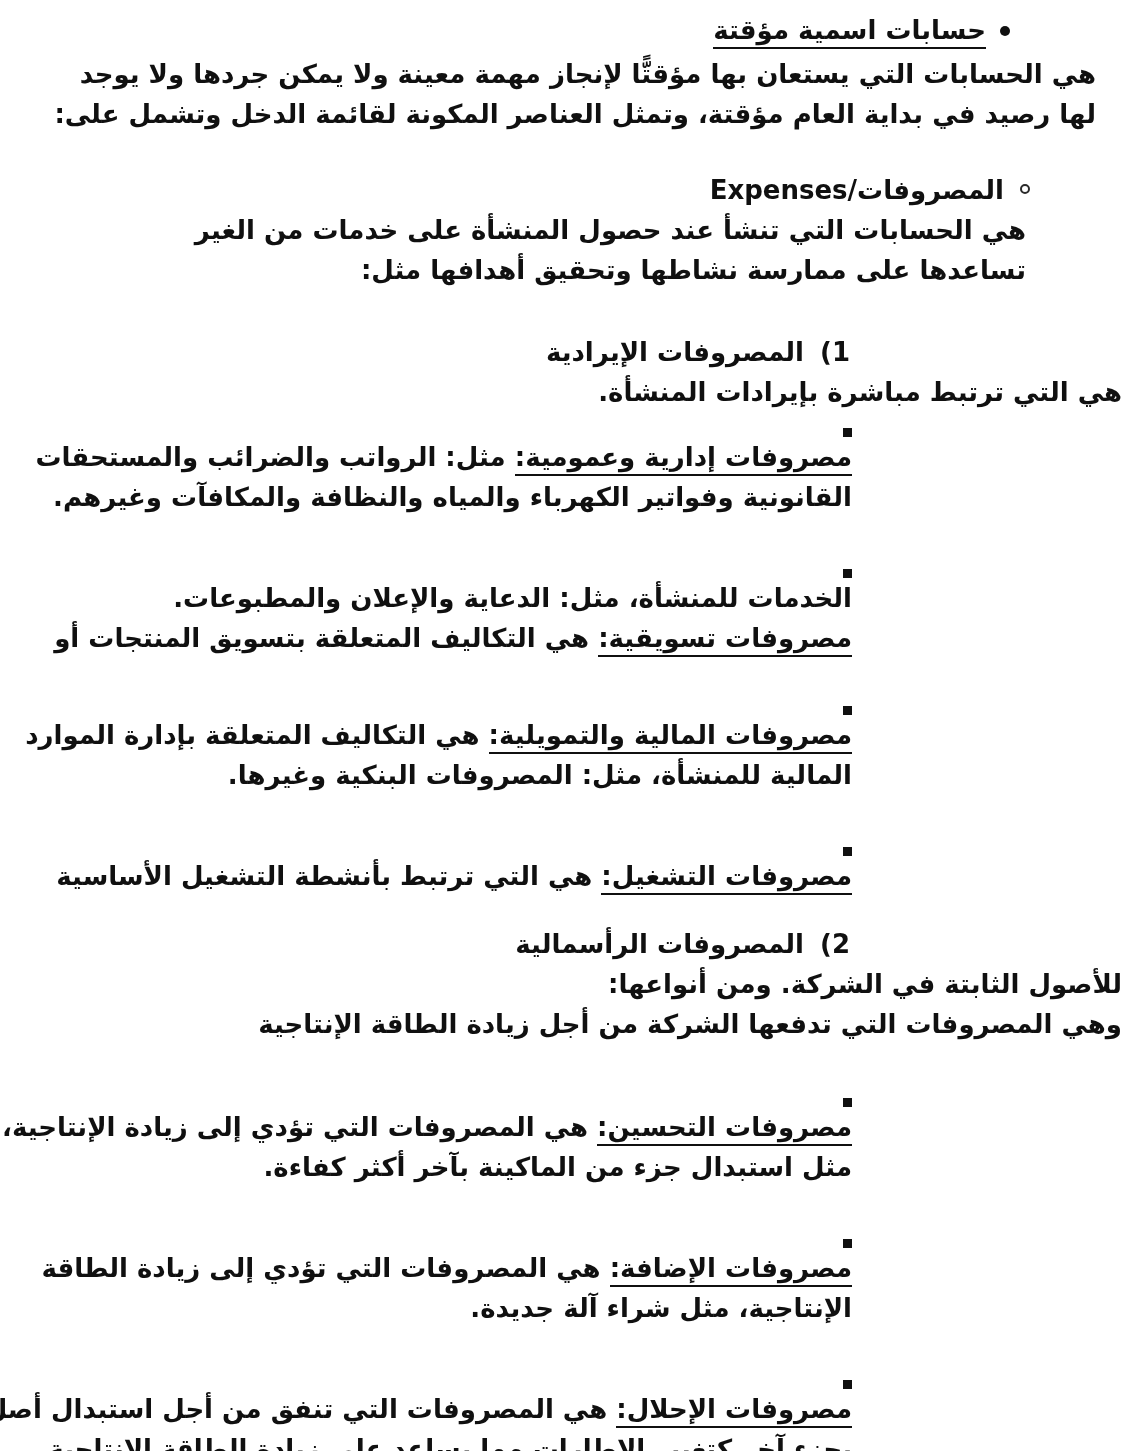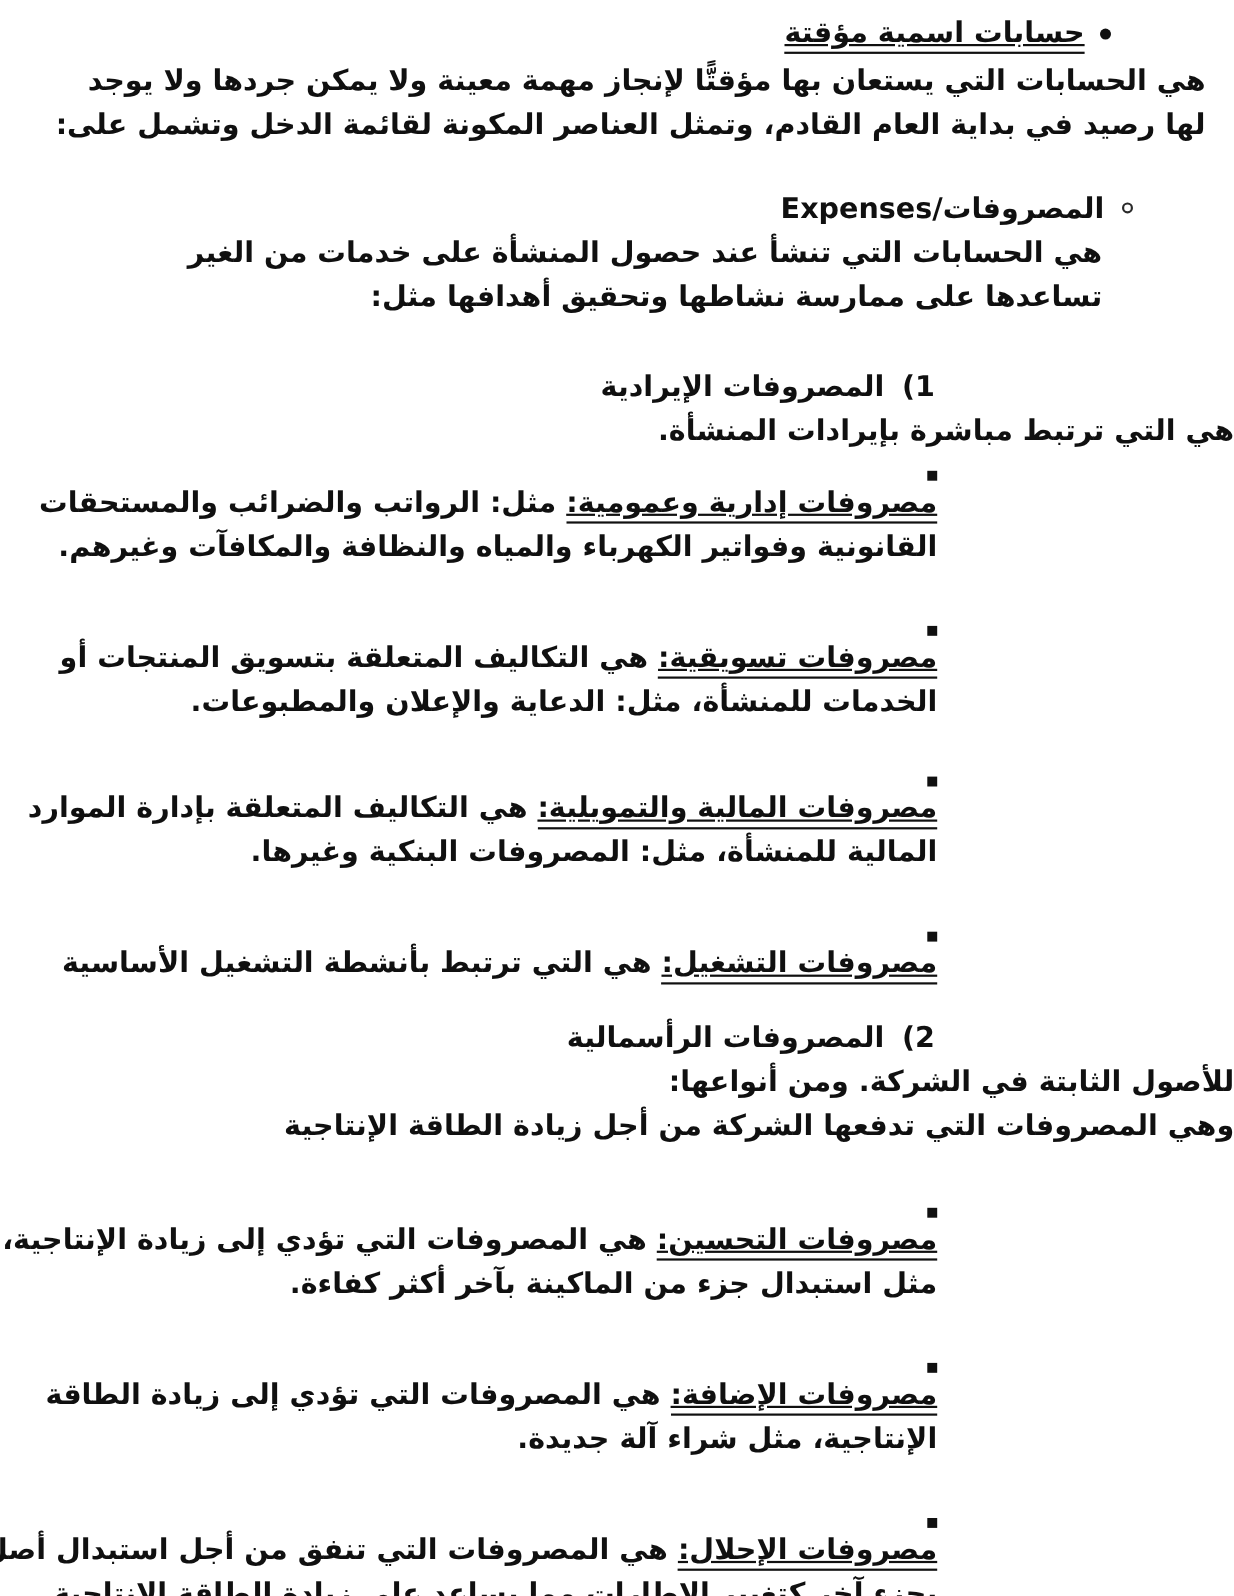--- a/index.html
+++ b/index.html
@@ -19,21 +19,20 @@
     padding: 0 0 0 14px;
   }
   .line {
     line-height: 40px;
     white-space: nowrap;
     text-align: right;
   }
   .u {
     border-bottom: 2.5px solid #101010;
     padding-bottom: 2px;
-    text-decoration: underline;
   }
   
   .row { display: flex; align-items: flex-start; }
   .dot-bullet {
     flex: 0 0 auto;
     width: 10px; height: 10px;
     border-radius: 50%;
     background: #101010;
     margin-top: 16px;
     margin-left: 14px;
@@ -55,21 +54,21 @@
     margin-left: 22px;
   }
   .num {
     display: inline-block;
     margin-left: 16px;
   }
   
   .title-row    { padding-right: 112px; margin-top: 10px; }
   .intro        { padding-right: 26px;  margin-top: 4px;  }
   .expenses-row { padding-right: 92px; margin-top: 36px; }
-  .expenses-desc{ padding-right: 120px; }
+  .expenses-desc{ padding-right: 96px; }
   .num-row      { padding-right: 272px; }
   .sec1-row     { margin-top: 42px; }
   .sec2-row     { margin-top: 28px; }
   .num-desc     { }
   .sub-item     { padding-right: 270px; flex-direction: column; }
   .mt0 { margin-top: 0; }
   .mt32 { margin-top: 32px; }
   .mt36 { margin-top: 36px; }
   .mt38 { margin-top: 38px; }
 </style>
@@ -78,21 +77,21 @@
 
 <div class="page">
 
   <div class="row title-row">
     <span class="dot-bullet"></span>
     <div class="line"><span class="u">حسابات اسمية مؤقتة</span></div>
   </div>
 
   <div class="intro">
     <div class="line">هي الحسابات التي يستعان بها مؤقتًّا لإنجاز مهمة معينة ولا يمكن جردها ولا يوجد</div>
-    <div class="line">لها رصيد في بداية العام القادم، وتمثل العناصر المكونة لقائمة الدخل وتشمل على:</div>
+    <div class="line">لها رصيد في بداية العام مؤقتة، وتمثل العناصر المكونة لقائمة الدخل وتشمل على:</div>
   </div>
 
   <div class="row expenses-row">
     <span class="circle-bullet"></span>
     <div class="line">المصروفات/Expenses</div>
   </div>
   <div class="expenses-desc">
     <div class="line">هي الحسابات التي تنشأ عند حصول المنشأة على خدمات من الغير</div>
     <div class="line">تساعدها على ممارسة نشاطها وتحقيق أهدافها مثل:</div>
   </div>
@@ -109,22 +108,22 @@
     <span class="square-bullet"></span>
     <div>
       <div class="line"><span class="u">مصروفات إدارية وعمومية:</span><span> مثل: الرواتب والضرائب والمستحقات</span></div>
       <div class="line">القانونية وفواتير الكهرباء والمياه والنظافة والمكافآت وغيرهم.</div>
     </div>
   </div>
 
   <div class="row sub-item mt36">
     <span class="square-bullet"></span>
     <div>
+      <div class="line">الخدمات للمنشأة، مثل: الدعاية والإعلان والمطبوعات.</div>
       <div class="line"><span class="u">مصروفات تسويقية:</span><span> هي التكاليف المتعلقة بتسويق المنتجات أو</span></div>
-      <div class="line">الخدمات للمنشأة، مثل: الدعاية والإعلان والمطبوعات.</div>
     </div>
   </div>
 
   <div class="row sub-item mt32">
     <span class="square-bullet"></span>
     <div>
       <div class="line"><span class="u">مصروفات المالية والتمويلية:</span><span> هي التكاليف المتعلقة بإدارة الموارد</span></div>
       <div class="line">المالية للمنشأة، مثل: المصروفات البنكية وغيرها.</div>
     </div>
   </div>

